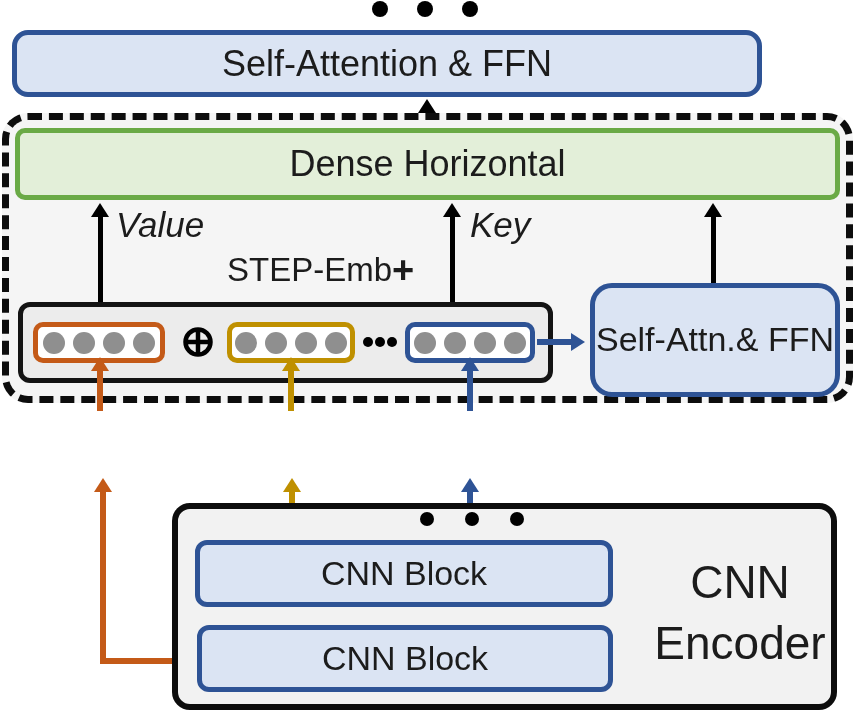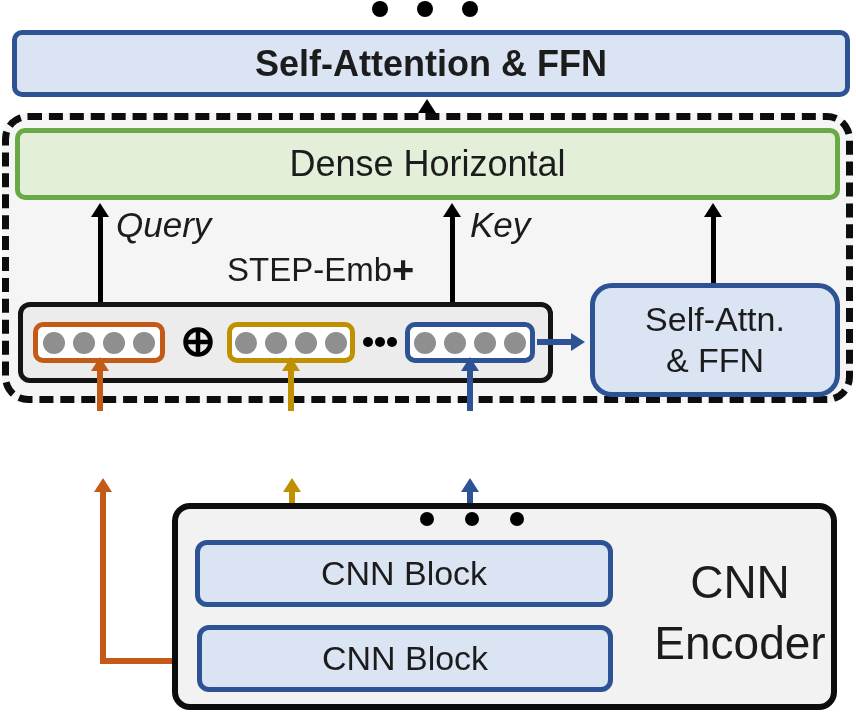--- a/index.html
+++ b/index.html
@@ -18,22 +18,22 @@
   .box{position:absolute;box-sizing:border-box;display:flex;align-items:center;justify-content:center;text-align:center;}
 
   
   .dots-row{position:absolute;display:flex;}
   .dots-row i{display:block;border-radius:50%;background:#000;}
   #top-dots{left:372px;top:1px;}
   #top-dots i{width:16px;height:16px;margin-right:29px;}
   #top-dots i:last-child{margin-right:0;}
 
   
-  #selfattn-top{left:12px;top:30px;width:838px;height:67px;background:var(--lightblue);
-    border:5px solid var(--blue);border-radius:10px;font-size:36px;font-weight:bold;}
+  #selfattn-top{left:12px;top:30px;width:750px;height:67px;background:var(--lightblue);
+    border:5px solid var(--blue);border-radius:16px;font-size:36px;}
 
   
   #dashed{position:absolute;left:2px;top:113px;width:851px;height:290px;box-sizing:border-box;
     border:7px dashed #0d0d0d;border-radius:26px;background:var(--panel);}
 
   #dense{left:15px;top:128px;width:825px;height:72px;background:var(--lightgreen);
     border:5px solid var(--green);border-radius:10px;font-size:36px;}
 
   .vkq{position:absolute;font-style:italic;font-size:35px;line-height:1;}
   #value-label{left:116px;top:207px;}
@@ -53,21 +53,21 @@
   #tg-blue{left:405px;top:322px;width:130px;border:5px solid var(--blue);}
   .tdot{width:22px;height:22px;border-radius:50%;background:var(--graydot);}
 
   #oplus{position:absolute;left:183px;top:327px;width:30px;height:30px;}
 
   #mid-dots{left:363px;top:337px;}
   #mid-dots i{width:10px;height:10px;margin-right:2px;background:#000;}
 
   
   #selfattn-right{left:590px;top:283px;width:250px;height:114px;background:var(--lightblue);
-    border:5px solid var(--blue);border-radius:22px;flex-direction:column;font-size:34px;line-height:1.22;}
+    border:5px solid var(--blue);border-radius:22px;flex-direction:row;font-size:34px;line-height:1.22;}
 
   
   #hpool{left:10px;top:410px;width:835px;height:67px;background:var(--lightblue);
     border:5px solid var(--blue);border-radius:12px;font-size:37px;}
 
   
   #encoder{left:172px;top:503px;width:665px;height:207px;background:var(--panel3);
     border:6px solid #0d0d0d;border-radius:18px;}
   #cnn-dots{left:420px;top:512px;}
   #cnn-dots i{width:14px;height:14px;margin-right:31px;}
@@ -115,21 +115,21 @@
     <span>Dense Horizontal</span>
   </div>
 
   <div class="vhead" style="left:91px;top:203px;"></div>
   <div class="vline" style="left:98px;top:216px;height:86px;"></div>
   <div class="vhead" style="left:443px;top:203px;"></div>
   <div class="vline" style="left:450px;top:216px;height:86px;"></div>
   <div class="vhead" style="left:704px;top:203px;"></div>
   <div class="vline" style="left:711px;top:216px;height:67px;"></div>
 
-  <span class="vkq" id="value-label">Query</span>
+  <span class="vkq" id="value-label">Value</span>
   <span class="vkq" id="key-label">Key</span>
 
   <span id="stepemb"><span>STEP-Emb</span><b>+</b></span>
 
   <div class="box" id="tokenbar"></div>
 
   <div class="tgroup" id="tg-orange">
     <span class="tdot"></span>
       <span class="tdot"></span>
       <span class="tdot"></span>

